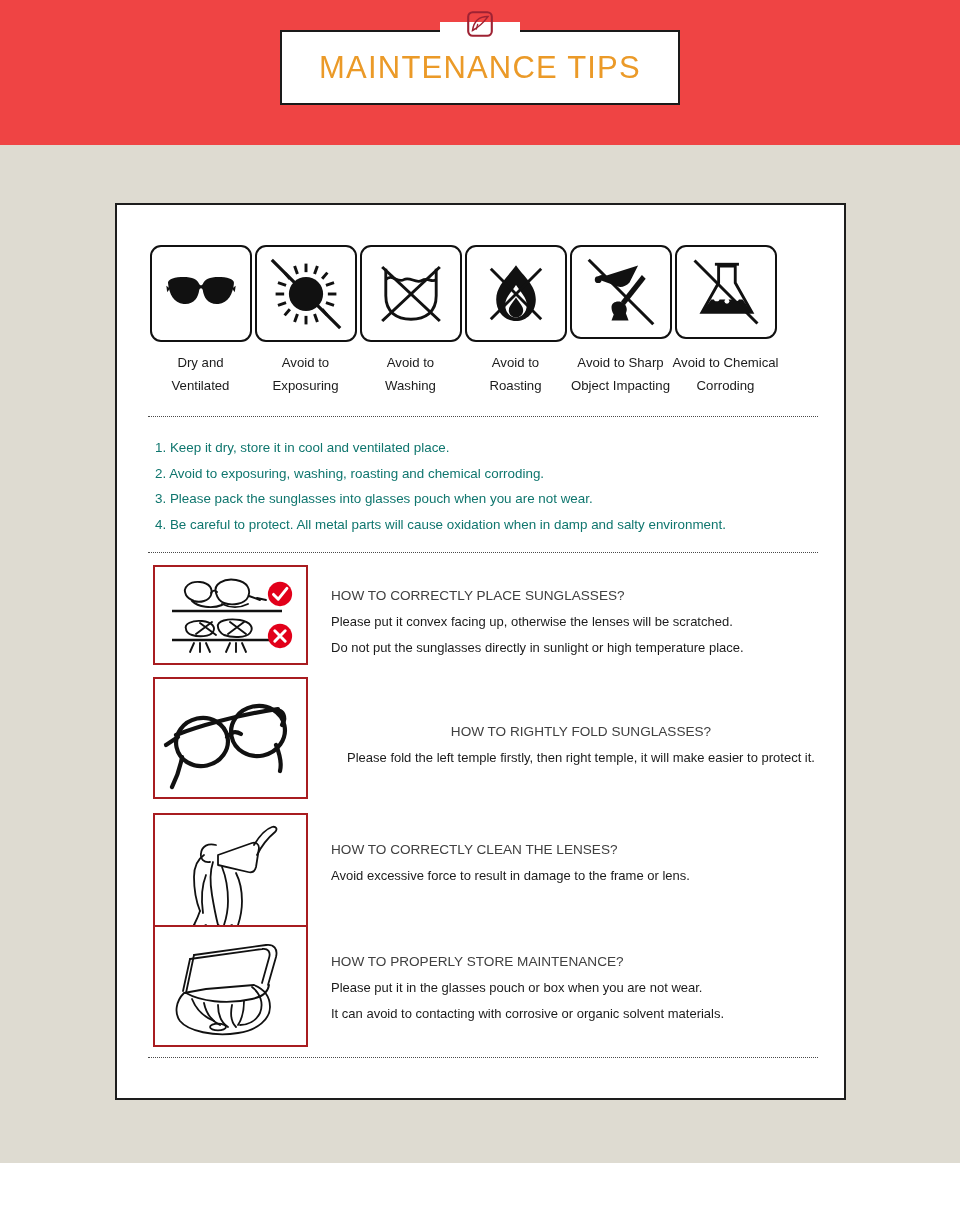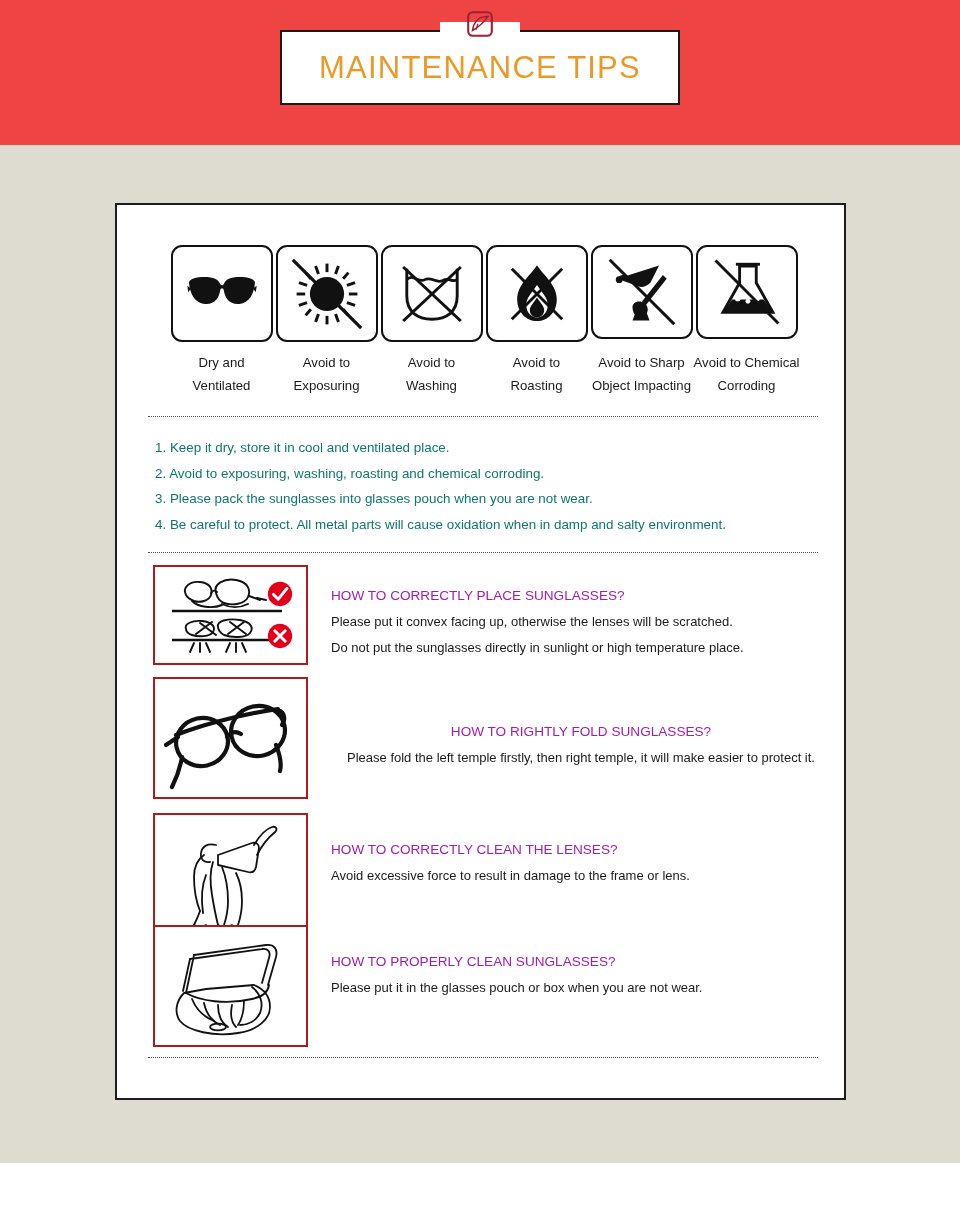--- a/index.html
+++ b/index.html
@@ -45,21 +45,21 @@
 
   
   .card {
     position: absolute; left: 115px; top: 203px; width: 731px; height: 897px;
     background: #ffffff; border: 2px solid #1d1d1d;
   }
 
   
   .icon-strip {
     position: absolute; left: 31px; top: 40px; width: 672px; height: 152px;
-    display: flex; justify-content: center;
+    display: flex; justify-content: flex-start;
   }
   .icon-cell { width: 105px; display: flex; flex-direction: column; align-items: center; }
   .icon-box {
     width: 102px; height: 99px; border: 2.4px solid #111111; border-radius: 11px;
     background: #ffffff; display: flex; align-items: center; justify-content: center;
   }
   .icon-box svg { display: block; }
   .icon-label {
     margin-top: 9px; font-size: 13.2px; color: #1b1b1b; line-height: 23px;
     text-align: center; white-space: nowrap;
@@ -99,21 +99,21 @@
   .inst-row.r2 .inst-thumb,
   .inst-row.r3 .inst-thumb,
   .inst-row.r4 .inst-thumb { height: 122px; }
 
   .inst-text { position: absolute; left: 178px; top: 18px; width: 500px; }
   .inst-row.r2 .inst-text { top: 42px; text-align: center; }
   .inst-row.r3 .inst-text { top: 24px; }
   .inst-row.r4 .inst-text { top: 24px; }
 
   .inst-head {
-    color: #a21caf; font-size: 13.6px; line-height: 26px; white-space: nowrap;
+    color: #404040; font-size: 13.6px; line-height: 26px; white-space: nowrap;
   }
   .inst-body {
     color: #1b1b1b; font-size: 13px; line-height: 25.5px; white-space: nowrap;
   }
 
   .badge-col {
     position: absolute; left: 112px; top: 14px;
     display: flex; flex-direction: column; gap: 16px;
   }
 </style>
@@ -378,19 +378,20 @@
           <path d="M48 76 C 50 86 56 94 64 98"></path>
           <path d="M62 78 C 62 88 66 96 72 100"></path>
           <path d="M76 78 C 74 88 76 96 80 100"></path>
           <path d="M88 74 C 88 84 86 92 82 98"></path>
           <path d="M96 60 C 104 66 108 76 104 86 C 100 94 92 98 84 98"></path>
           <ellipse cx="62" cy="100" rx="8" ry="3.4"></ellipse>
         </g>
       </svg>
     </div>
     <div class="inst-text">
-      <div class="inst-head">HOW TO PROPERLY CLEAN SUNGLASSES?</div>
+      <div class="inst-head">HOW TO PROPERLY STORE MAINTENANCE?</div>
       <div class="inst-body">Please put it in the glasses pouch or box when you are not wear.</div>
+      <div class="inst-body">It can avoid to contacting with corrosive or organic solvent materials.</div>
     </div>
   </div>
 
   <div class="dotted d3"></div>
 </div>
 
 </body></html>

